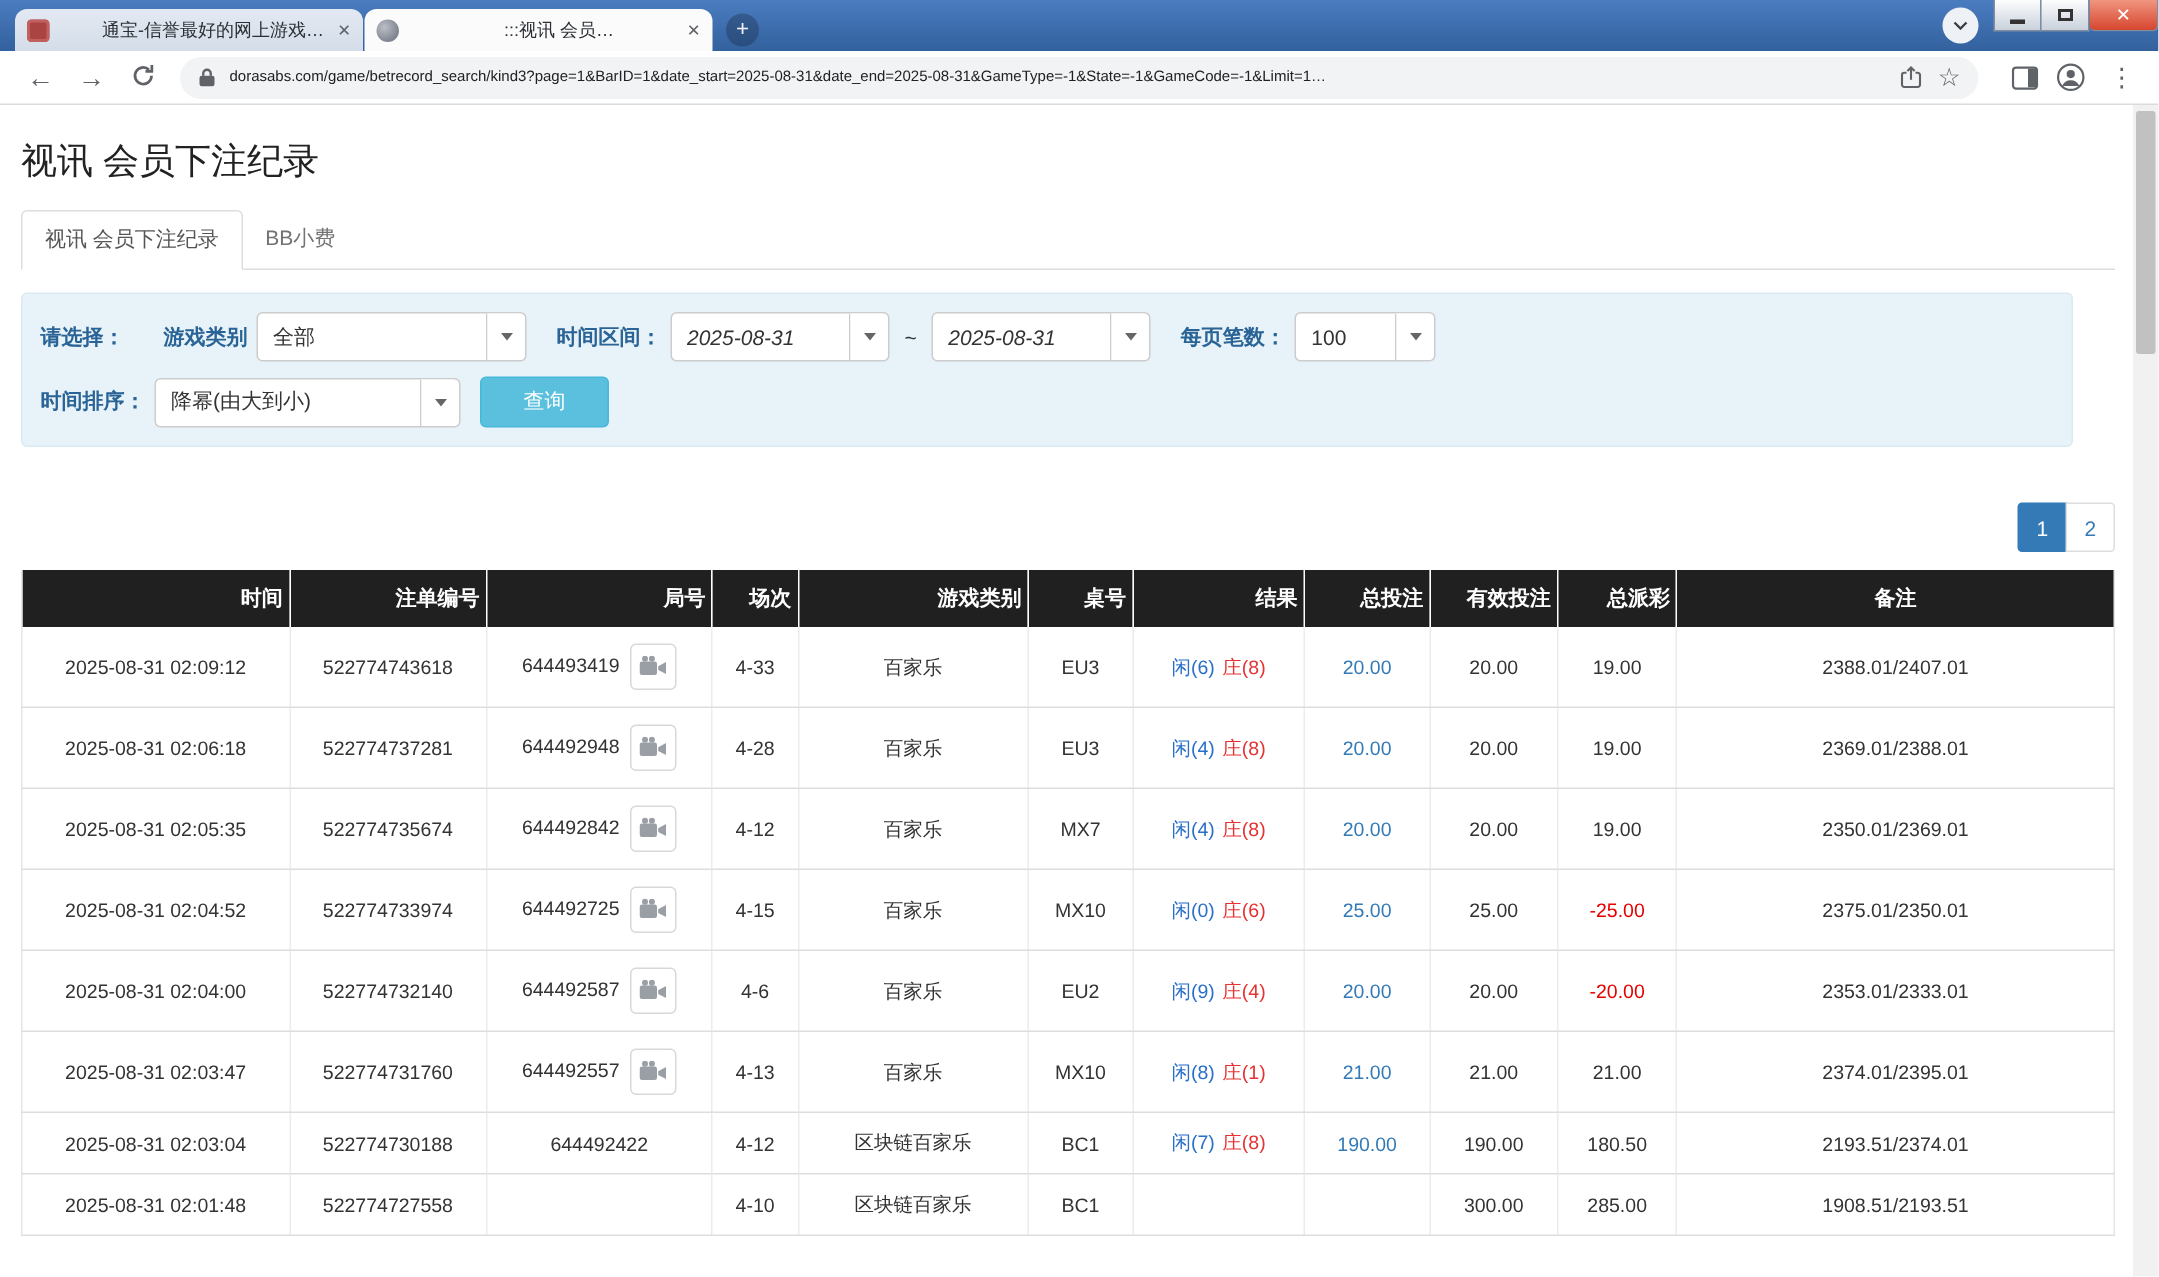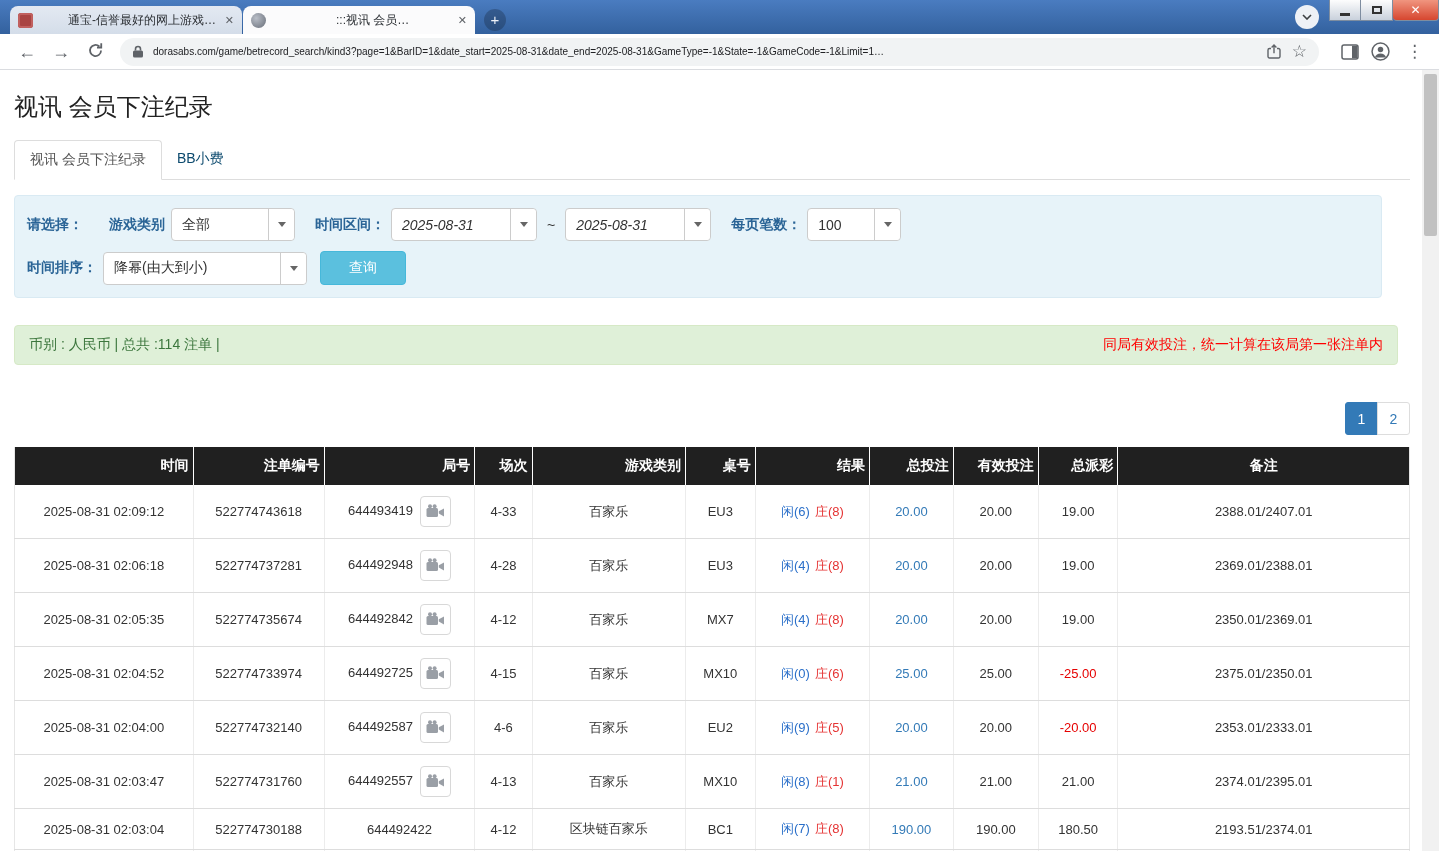--- a/index.html
+++ b/index.html
@@ -33,34 +33,34 @@
   .star { font-size:17px; color:#5f6368; }
   .tool-right { display:flex; align-items:center; }
   .tool-right > * { margin-left:12px; cursor:pointer; display:flex; align-items:center; }
   .kebab { font-size:17px; color:#5f6368; padding:0 4px; }
 
   
   .content { position:relative; height:781px; overflow:hidden; padding:0 29px 0 14px; }
   h1 { font-size:24px; font-weight:500; color:#222; margin:21px 0 17px 0; }
 
   .navtabs { display:flex; border-bottom:1px solid #ddd; }
-  .navtab { padding:10px 15px; font-size:14px; color:#0c4a6e; cursor:pointer; margin-bottom:-1px; }
+  .navtab { padding:10px 15px; font-size:14px; color:#737373; cursor:pointer; margin-bottom:-1px; }
   .navtab.active { color:#555; background:#fff; border:1px solid #ddd; border-bottom-color:#fff; border-radius:4px 4px 0 0; }
 
   .filter-panel { margin:15px 28px 0 0; background:#e7f3f9; border:1px solid #d9eaf3; border-radius:4px; padding:12px; }
   .frow { display:flex; align-items:center; }
   .frow + .frow { margin-top:10px; }
   .flabel { font-size:14px; font-weight:bold; color:#2a6496; margin-right:6px; white-space:nowrap; }
   .flabel.gap { margin-left:20px; }
   .tilde { margin:0 10px; color:#333; font-size:14px; }
   .combo { display:inline-flex; align-items:stretch; height:33px; background:#fff; border:1px solid #ccc; border-radius:4px; cursor:pointer; }
   .combo-val { display:flex; align-items:center; padding:0 10px; font-size:14px; color:#333; flex:1; white-space:nowrap; }
   .combo-btn { width:26px; border-left:1px solid #ccc; background:#fff; border-radius:0 4px 4px 0; display:flex; align-items:center; justify-content:center; }
   .caret { width:0; height:0; border:4px solid transparent; border-top:5px solid #666; margin-top:4px; }
-  .w-query { width:152px; } .w-game { width:124px; } .w-date { width:146px;font-style:italic; } .w-per { width:94px; } .w-sort { width:204px;gap:36px; }
+  .w-query { width:152px; } .w-game { width:180px; } .w-date { width:146px;font-style:italic; } .w-per { width:94px; } .w-sort { width:204px;gap:36px; }
   .search-btn { margin-left:13px; background:#5bc0de; border:1px solid #46b8da; color:#fff; font-size:14px; padding:7px 28px; border-radius:4px; cursor:pointer; font-family:inherit; }
 
   .infobar { margin:27px 12px 0 0; background:#dff0d8; border:1px solid #d6e9c6; border-radius:4px; padding:10px 14px; display:flex; justify-content:space-between; align-items:center; font-size:14px; }
   .info-left { color:#3c763d; }
   .info-right { color:#f00; }
 
   .pager { display:flex; justify-content:flex-end; margin:37px 0 12px 0; }
   .page-btn { min-width:33px; height:33px; display:flex; align-items:center; justify-content:center; border:1px solid #ddd; background:#fff; color:#337ab7; font-size:14px; cursor:pointer; }
   .page-btn + .page-btn { margin-left:-1px; border-radius:0 3px 3px 0; }
   .page-btn:first-child { border-radius:3px 0 0 3px; }
@@ -199,24 +199,20 @@
         <div class="combo w-sort">
           <span class="combo-val">降幂(由大到小)</span>
           <span class="combo-btn">
               <span class="caret"></span>
             </span>
         </div>
         <button class="search-btn">查询</button>
       </div>
     </div>
 
-    <div class="infobar">
-      <span class="info-left">币别 : 人民币 | 总共 :114 注单 |</span>
-      <span class="info-right">同局有效投注，统一计算在该局第一张注单内</span>
-    </div>
 
     <div class="pager">
       <span class="page-btn active">1</span>
       <span class="page-btn">2</span>
     </div>
 
     <table class="bet-table">
       <colgroup>
         <col style="width:12.8%">
           <col style="width:9.4%">
@@ -343,21 +339,21 @@
                   <circle cx="4" cy="2.2" r="2" fill="#9a9fa6"></circle>
                   <circle cx="8.6" cy="2.2" r="2" fill="#9a9fa6"></circle>
                   <rect x="0.5" y="4" width="11.5" height="9" rx="1.5" fill="#9a9fa6"></rect>
                   <path d="M12.8 7.2l5.2-2.8v8l-5.2-2.8z" fill="#9a9fa6"></path>
                 </svg>
               </button>
     </td>
     <td>4-6</td>
     <td>百家乐</td>
     <td>EU2</td>
-    <td><span class="xian">闲(9)</span><span class="zhuang">庄(5)</span></td>
+    <td><span class="xian">闲(9)</span><span class="zhuang">庄(4)</span></td>
     <td><span class="bet-amt">20.00</span></td>
     <td>20.00</td>
     <td class="payout neg">-20.00</td>
     <td>2353.01/2333.01</td>
   </tr>
           <tr>
     <td>2025-08-31 02:03:47</td>
     <td>522774731760</td>
     <td>
       <span>644492557</span><button class="replay-btn">

